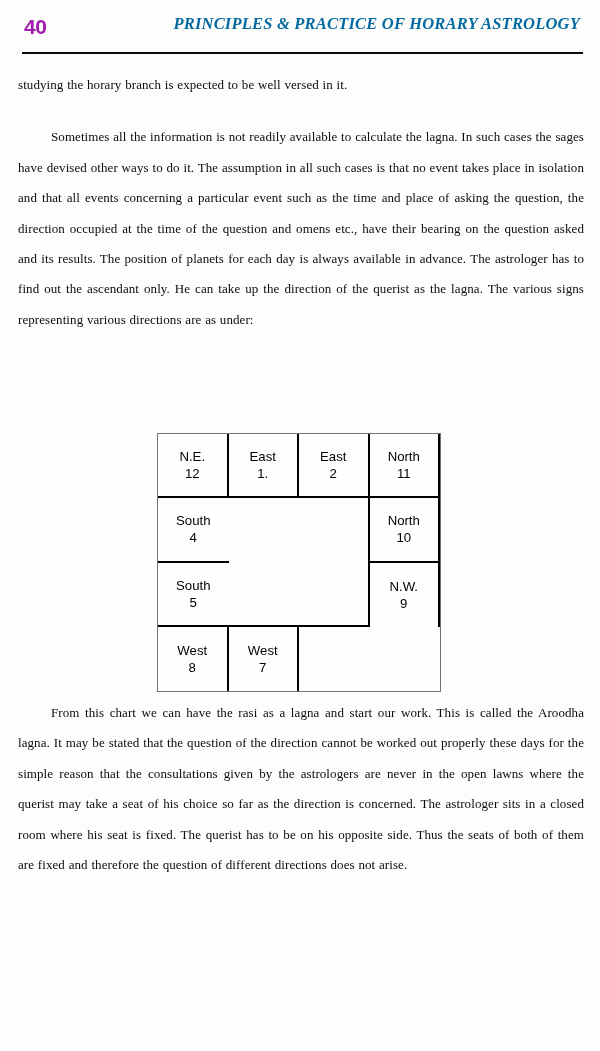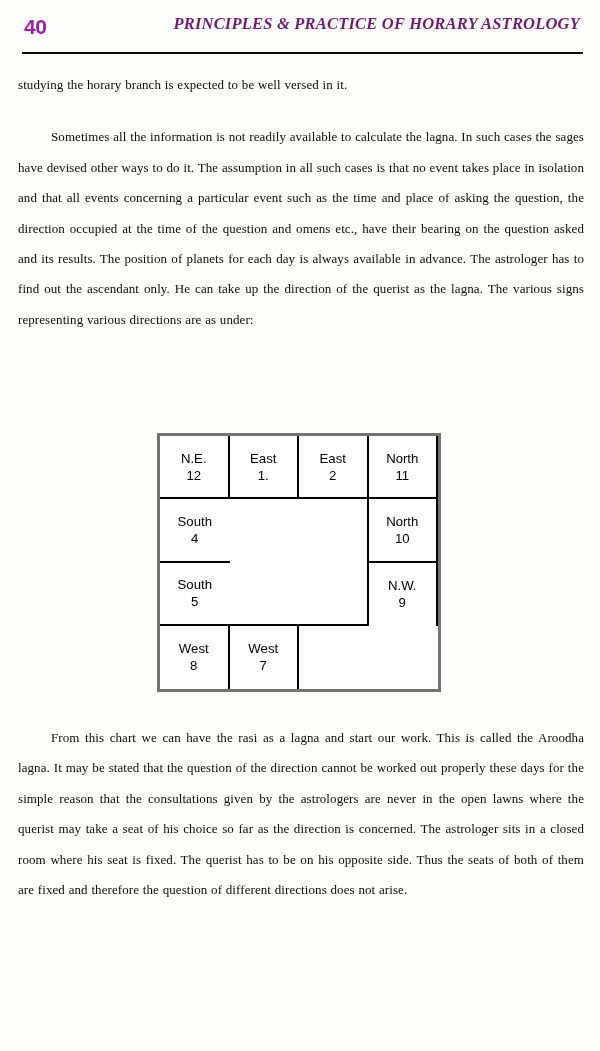--- a/index.html
+++ b/index.html
@@ -41,21 +41,21 @@
     color: #a21caf;
   }
 
   .head-title {
     font-family: "Liberation Serif", "DejaVu Serif", serif;
     font-style: italic;
     font-weight: bold;
     font-size: 16.5px;
     letter-spacing: 0.2px;
     line-height: 1;
-    color: #701a75;
+    color: #0369a1;
     padding-right: 2px;
     white-space: nowrap;
   }
 
   .head-rule {
     position: absolute;
     left: 22px;
     right: 17px;
     top: 52px;
     height: 2px;
@@ -95,21 +95,21 @@
     left: 157px;
     top: 433px;
     width: 284px;
     height: 259px;
   }
 
   .rasi-chart {
     position: relative;
     width: 100%;
     height: 100%;
-    border: 3px solid #737373;
+    border: 1px solid #737373;
     box-sizing: border-box;
     background: #fefefe;
     display: grid;
     grid-template-columns: repeat(4, 1fr);
     grid-template-rows: repeat(4, 1fr);
   }
 
   .cell {
     box-sizing: border-box;
     display: flex;
@@ -210,17 +210,17 @@
         <span class="num">8</span>
       </div>
       <div class="cell no-bottom">
         <span class="dir">West</span>
         <span class="num">7</span>
       </div>
 
     </div>
   </div>
 
-  <div class="body-col" style="top:723px;">
+  <div class="body-col" style="top:698px;">
     <p class="para indent">From this chart we can have the rasi as a lagna and start our work. This is called the Aroodha lagna. It may be stated that the question of the direction cannot be worked out properly these days for the simple reason that the consultations given by the astrologers are never in the open lawns where the querist may take a seat of his choice so far as the direction is concerned. The astrologer sits in a closed room where his seat is fixed. The querist has to be on his opposite side. Thus the seats of both of them are fixed and therefore the question of different directions does not arise.</p>
   </div>
 
 </div>
 
 </body></html>

